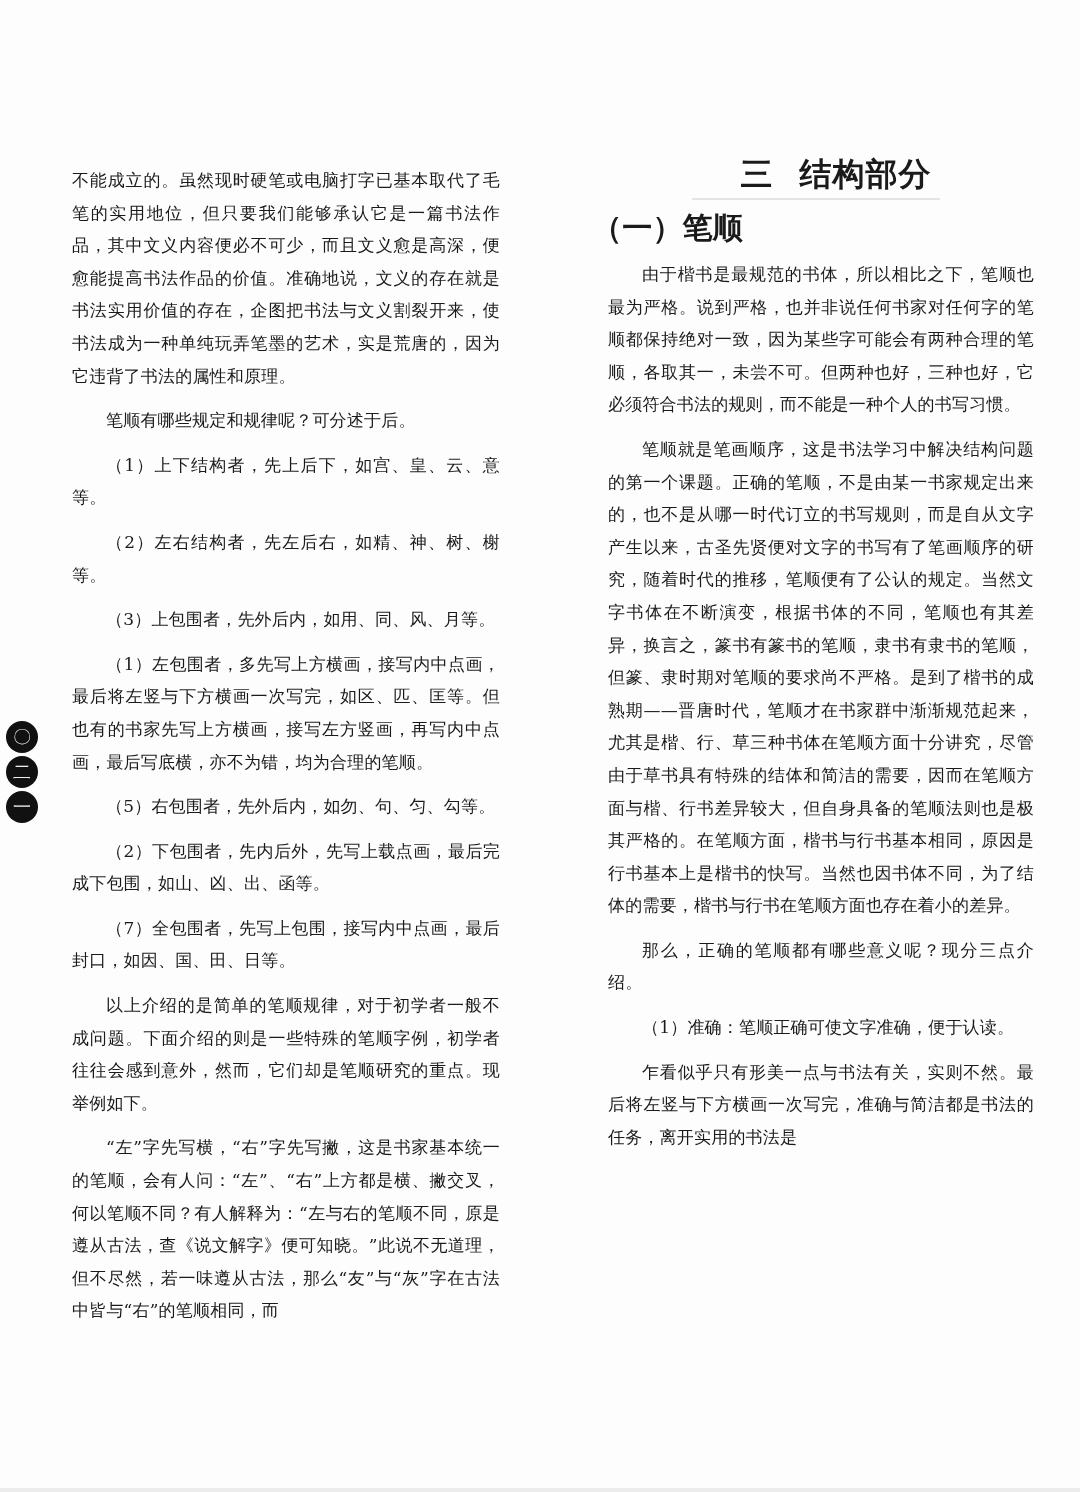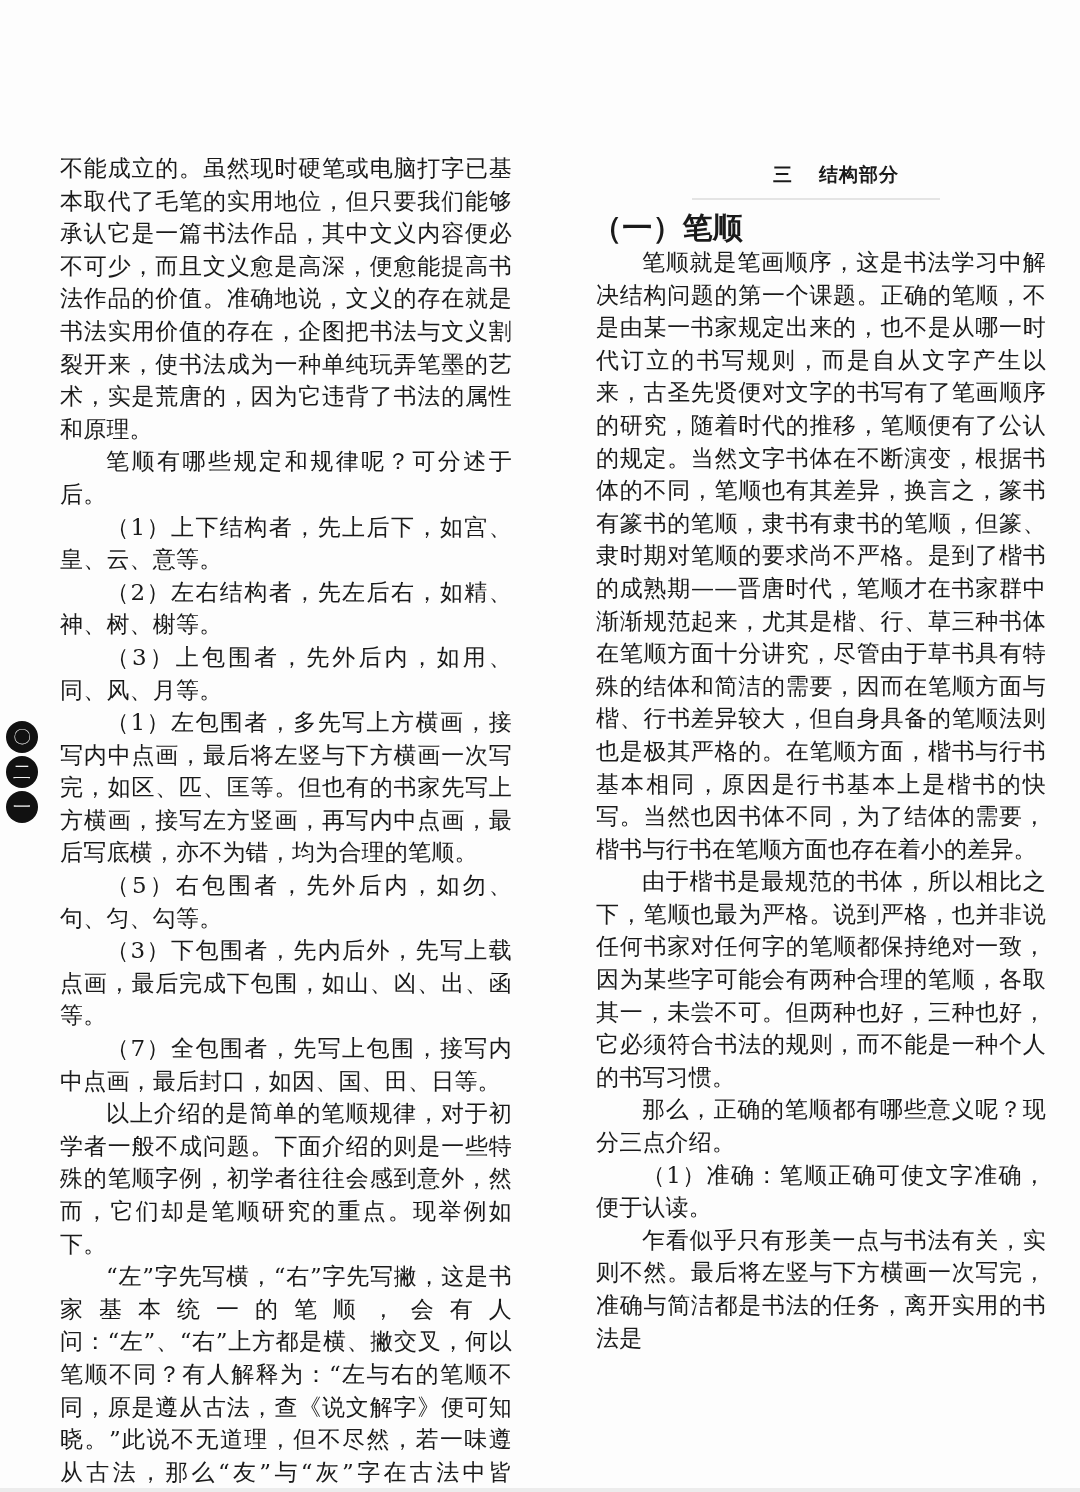--- a/index.html
+++ b/index.html
@@ -4,27 +4,27 @@
 <style>
   html, body { margin: 0; padding: 0; }
   body {
     width: 1080px; height: 1492px; background: #fdfdfd; position: relative; overflow: hidden;
     font-family: "DejaVu Serif", "Liberation Serif", serif; color: #1a1a1a;
   }
   .col { position: absolute; top: 152px; }
   .col-left { left: 60px; width: 452px; }
   .col-right { left: 596px; width: 450px; }
   .para {
-    font-size: 23px; line-height: 32.6px; margin: 0; text-align: justify;
+    font-size: 17px; line-height: 32.6px; margin: 12px; text-align: justify;
     text-align-last: left; letter-spacing: 0.2px;
   }
   .indent { text-indent: 2em; }
   .section-title {
     font-family: "DejaVu Sans", "Liberation Sans", sans-serif; font-weight: bold;
-    font-size: 19px; text-align: center; margin: 2px 0 0 0; height: 40px; line-height: 40px;
+    font-size: 32px; text-align: center; margin: 2px 0 0 0; height: 40px; line-height: 40px;
     padding-left: 30px; letter-spacing: 1px;
   }
   .section-title .num { margin-right: 26px; }
   .title-rule {
     height: 2px; margin: 4px 0 0 96px; width: 248px; background: #e4e4e4;
   }
   .subhead { font-size: 30px; line-height: 36px; margin: 10px 0 0 -4px; }
   .page-badge {
     position: absolute; left: 6px; top: 721px; width: 32px;
     display: flex; flex-direction: column; gap: 3px;
@@ -48,32 +48,32 @@
 </div>
 
 <div class="col col-left">
   <p class="para">不能成立的。虽然现时硬笔或电脑打字已基本取代了毛笔的实用地位，但只要我们能够承认它是一篇书法作品，其中文义内容便必不可少，而且文义愈是高深，便愈能提高书法作品的价值。准确地说，文义的存在就是书法实用价值的存在，企图把书法与文义割裂开来，使书法成为一种单纯玩弄笔墨的艺术，实是荒唐的，因为它违背了书法的属性和原理。</p>
   <p class="para indent">笔顺有哪些规定和规律呢？可分述于后。</p>
   <p class="para indent">（1）上下结构者，先上后下，如宫、皇、云、意等。</p>
   <p class="para indent">（2）左右结构者，先左后右，如精、神、树、榭等。</p>
   <p class="para indent">（3）上包围者，先外后内，如用、同、风、月等。</p>
   <p class="para indent">（1）左包围者，多先写上方横画，接写内中点画，最后将左竖与下方横画一次写完，如区、匹、匡等。但也有的书家先写上方横画，接写左方竖画，再写内中点画，最后写底横，亦不为错，均为合理的笔顺。</p>
   <p class="para indent">（5）右包围者，先外后内，如勿、句、匀、勾等。</p>
-  <p class="para indent">（3）下包围者，先内后外，先写上载点画，最后完成下包围，如山、凶、出、函等。</p>
+  <p class="para indent">（2）下包围者，先内后外，先写上载点画，最后完成下包围，如山、凶、出、函等。</p>
   <p class="para indent">（7）全包围者，先写上包围，接写内中点画，最后封口，如因、国、田、日等。</p>
   <p class="para indent">以上介绍的是简单的笔顺规律，对于初学者一般不成问题。下面介绍的则是一些特殊的笔顺字例，初学者往往会感到意外，然而，它们却是笔顺研究的重点。现举例如下。</p>
   <p class="para indent">“左”字先写横，“右”字先写撇，这是书家基本统一的笔顺，会有人问：“左”、“右”上方都是横、撇交叉，何以笔顺不同？有人解释为：“左与右的笔顺不同，原是遵从古法，查《说文解字》便可知晓。”此说不无道理，但不尽然，若一味遵从古法，那么“友”与“灰”字在古法中皆与“右”的笔顺相同，而</p>
 </div>
 
 <div class="col col-right">
   <h1 class="section-title">
     <span class="num">三</span><span>结构部分</span>
   </h1>
   <div class="title-rule"></div>
   <h2 class="para subhead">（一）笔顺</h2>
+  <p class="para indent">由于楷书是最规范的书体，所以相比之下，笔顺也最为严格。说到严格，也并非说任何书家对任何字的笔顺都保持绝对一致，因为某些字可能会有两种合理的笔顺，各取其一，未尝不可。但两种也好，三种也好，它必须符合书法的规则，而不能是一种个人的书写习惯。</p>
   <p class="para indent">笔顺就是笔画顺序，这是书法学习中解决结构问题的第一个课题。正确的笔顺，不是由某一书家规定出来的，也不是从哪一时代订立的书写规则，而是自从文字产生以来，古圣先贤便对文字的书写有了笔画顺序的研究，随着时代的推移，笔顺便有了公认的规定。当然文字书体在不断演变，根据书体的不同，笔顺也有其差异，换言之，篆书有篆书的笔顺，隶书有隶书的笔顺，但篆、隶时期对笔顺的要求尚不严格。是到了楷书的成熟期——晋唐时代，笔顺才在书家群中渐渐规范起来，尤其是楷、行、草三种书体在笔顺方面十分讲究，尽管由于草书具有特殊的结体和简洁的需要，因而在笔顺方面与楷、行书差异较大，但自身具备的笔顺法则也是极其严格的。在笔顺方面，楷书与行书基本相同，原因是行书基本上是楷书的快写。当然也因书体不同，为了结体的需要，楷书与行书在笔顺方面也存在着小的差异。</p>
-  <p class="para indent">由于楷书是最规范的书体，所以相比之下，笔顺也最为严格。说到严格，也并非说任何书家对任何字的笔顺都保持绝对一致，因为某些字可能会有两种合理的笔顺，各取其一，未尝不可。但两种也好，三种也好，它必须符合书法的规则，而不能是一种个人的书写习惯。</p>
   <p class="para indent">那么，正确的笔顺都有哪些意义呢？现分三点介绍。</p>
   <p class="para indent">（1）准确：笔顺正确可使文字准确，便于认读。</p>
   <p class="para indent">乍看似乎只有形美一点与书法有关，实则不然。最后将左竖与下方横画一次写完，准确与简洁都是书法的任务，离开实用的书法是</p>
 </div>
 
 <div class="bottom-rule"></div>
 
 </body></html>

